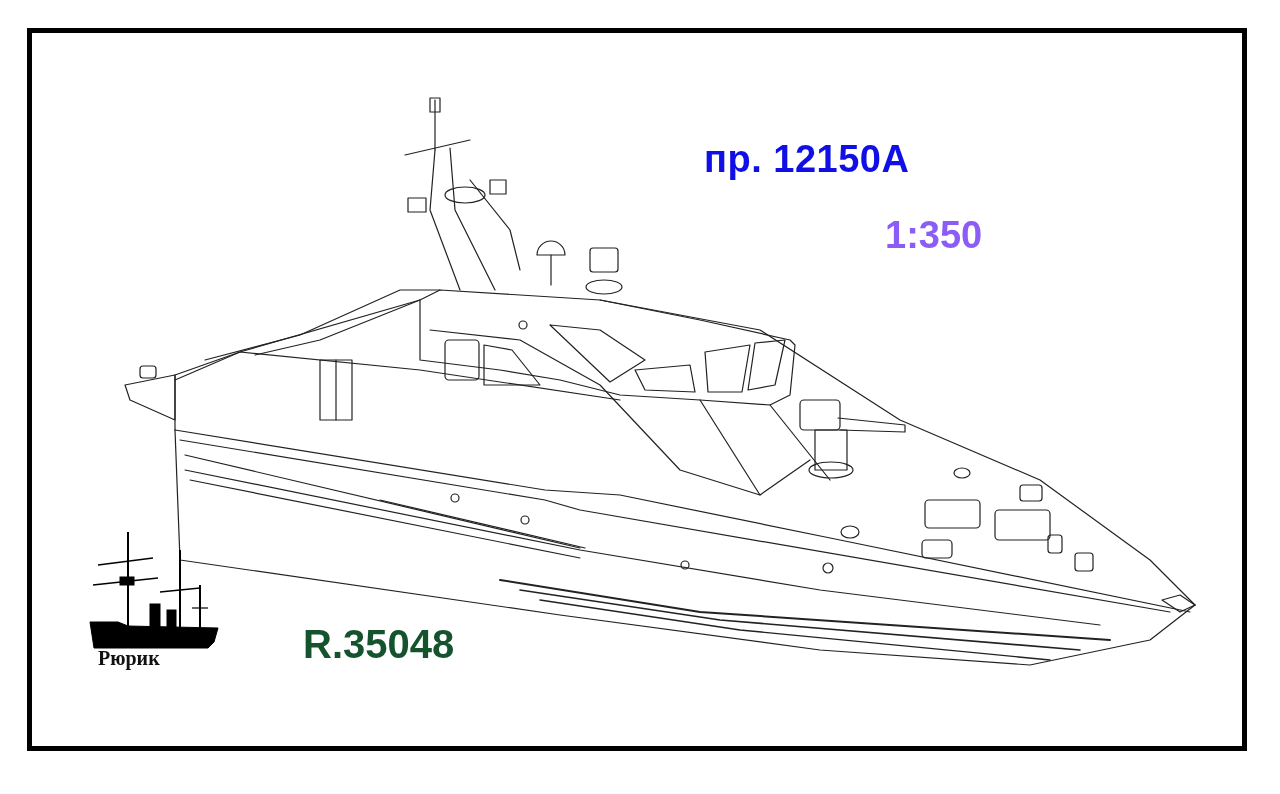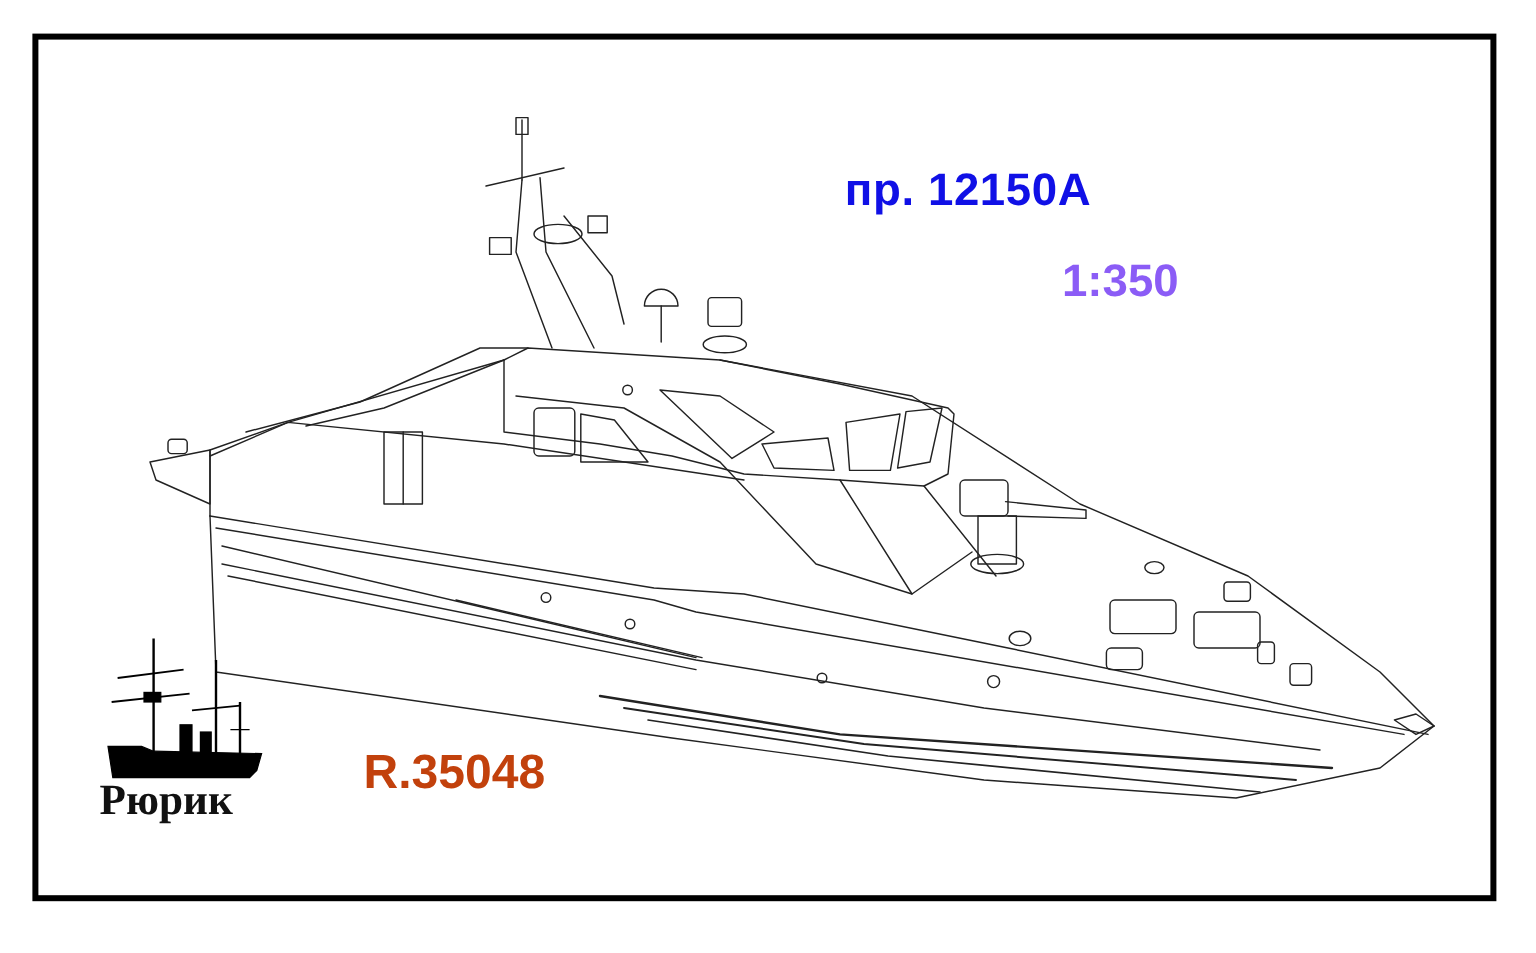--- a/index.html
+++ b/index.html
@@ -1,22 +1,22 @@
 <!DOCTYPE html>
 <html><head>
 <meta charset="utf-8">
 <style>
   html,body{margin:0;padding:0;background:#ffffff;}
   body{width:1280px;height:794px;position:relative;overflow:hidden;font-family:"Liberation Sans",sans-serif;}
   .frame{position:absolute;left:27px;top:28px;width:1210px;height:713px;border:5px solid #000;background:#fff;}
   .title{position:absolute;left:688px;top:140px;font-family:"Liberation Sans",sans-serif;font-weight:bold;font-size:38px;color:#1010e6;letter-spacing:0.5px;line-height:1;margin-left:16px;}
   .scale{position:absolute;left:885px;top:216px;font-family:"Liberation Sans",sans-serif;font-weight:bold;font-size:38px;color:#8b5cf6;line-height:1;}
-  .catalog{position:absolute;left:303px;top:624px;font-family:"Liberation Sans",sans-serif;font-weight:bold;font-size:40px;color:#c2410c;line-height:1;}
+  .catalog{position:absolute;left:303px;top:624px;font-family:"Liberation Sans",sans-serif;font-weight:bold;font-size:40px;color:#14532d;line-height:1;}
   .logo{position:absolute;left:88px;top:530px;width:140px;height:160px;}
-  .logo-name{position:absolute;left:83px;top:648px;font-family:"Liberation Serif",serif;font-weight:bold;font-size:36px;color:#111;line-height:1;}
+  .logo-name{position:absolute;left:98px;top:648px;font-family:"Liberation Serif",serif;font-weight:bold;font-size:20px;color:#111;line-height:1;}
   .boat{position:absolute;left:0;top:0;width:1280px;height:794px;}
 </style>
 </head>
 <body>
 
 <div class="frame"></div>
 
 <svg class="boat" viewBox="0 0 1280 794" fill="none" stroke="#222" stroke-width="1.2" stroke-linejoin="round" stroke-linecap="round">
 
   <path d="M175 430 L180 560 L560 615 L820 650 L1030 665 L1150 640 L1195 605"></path>

